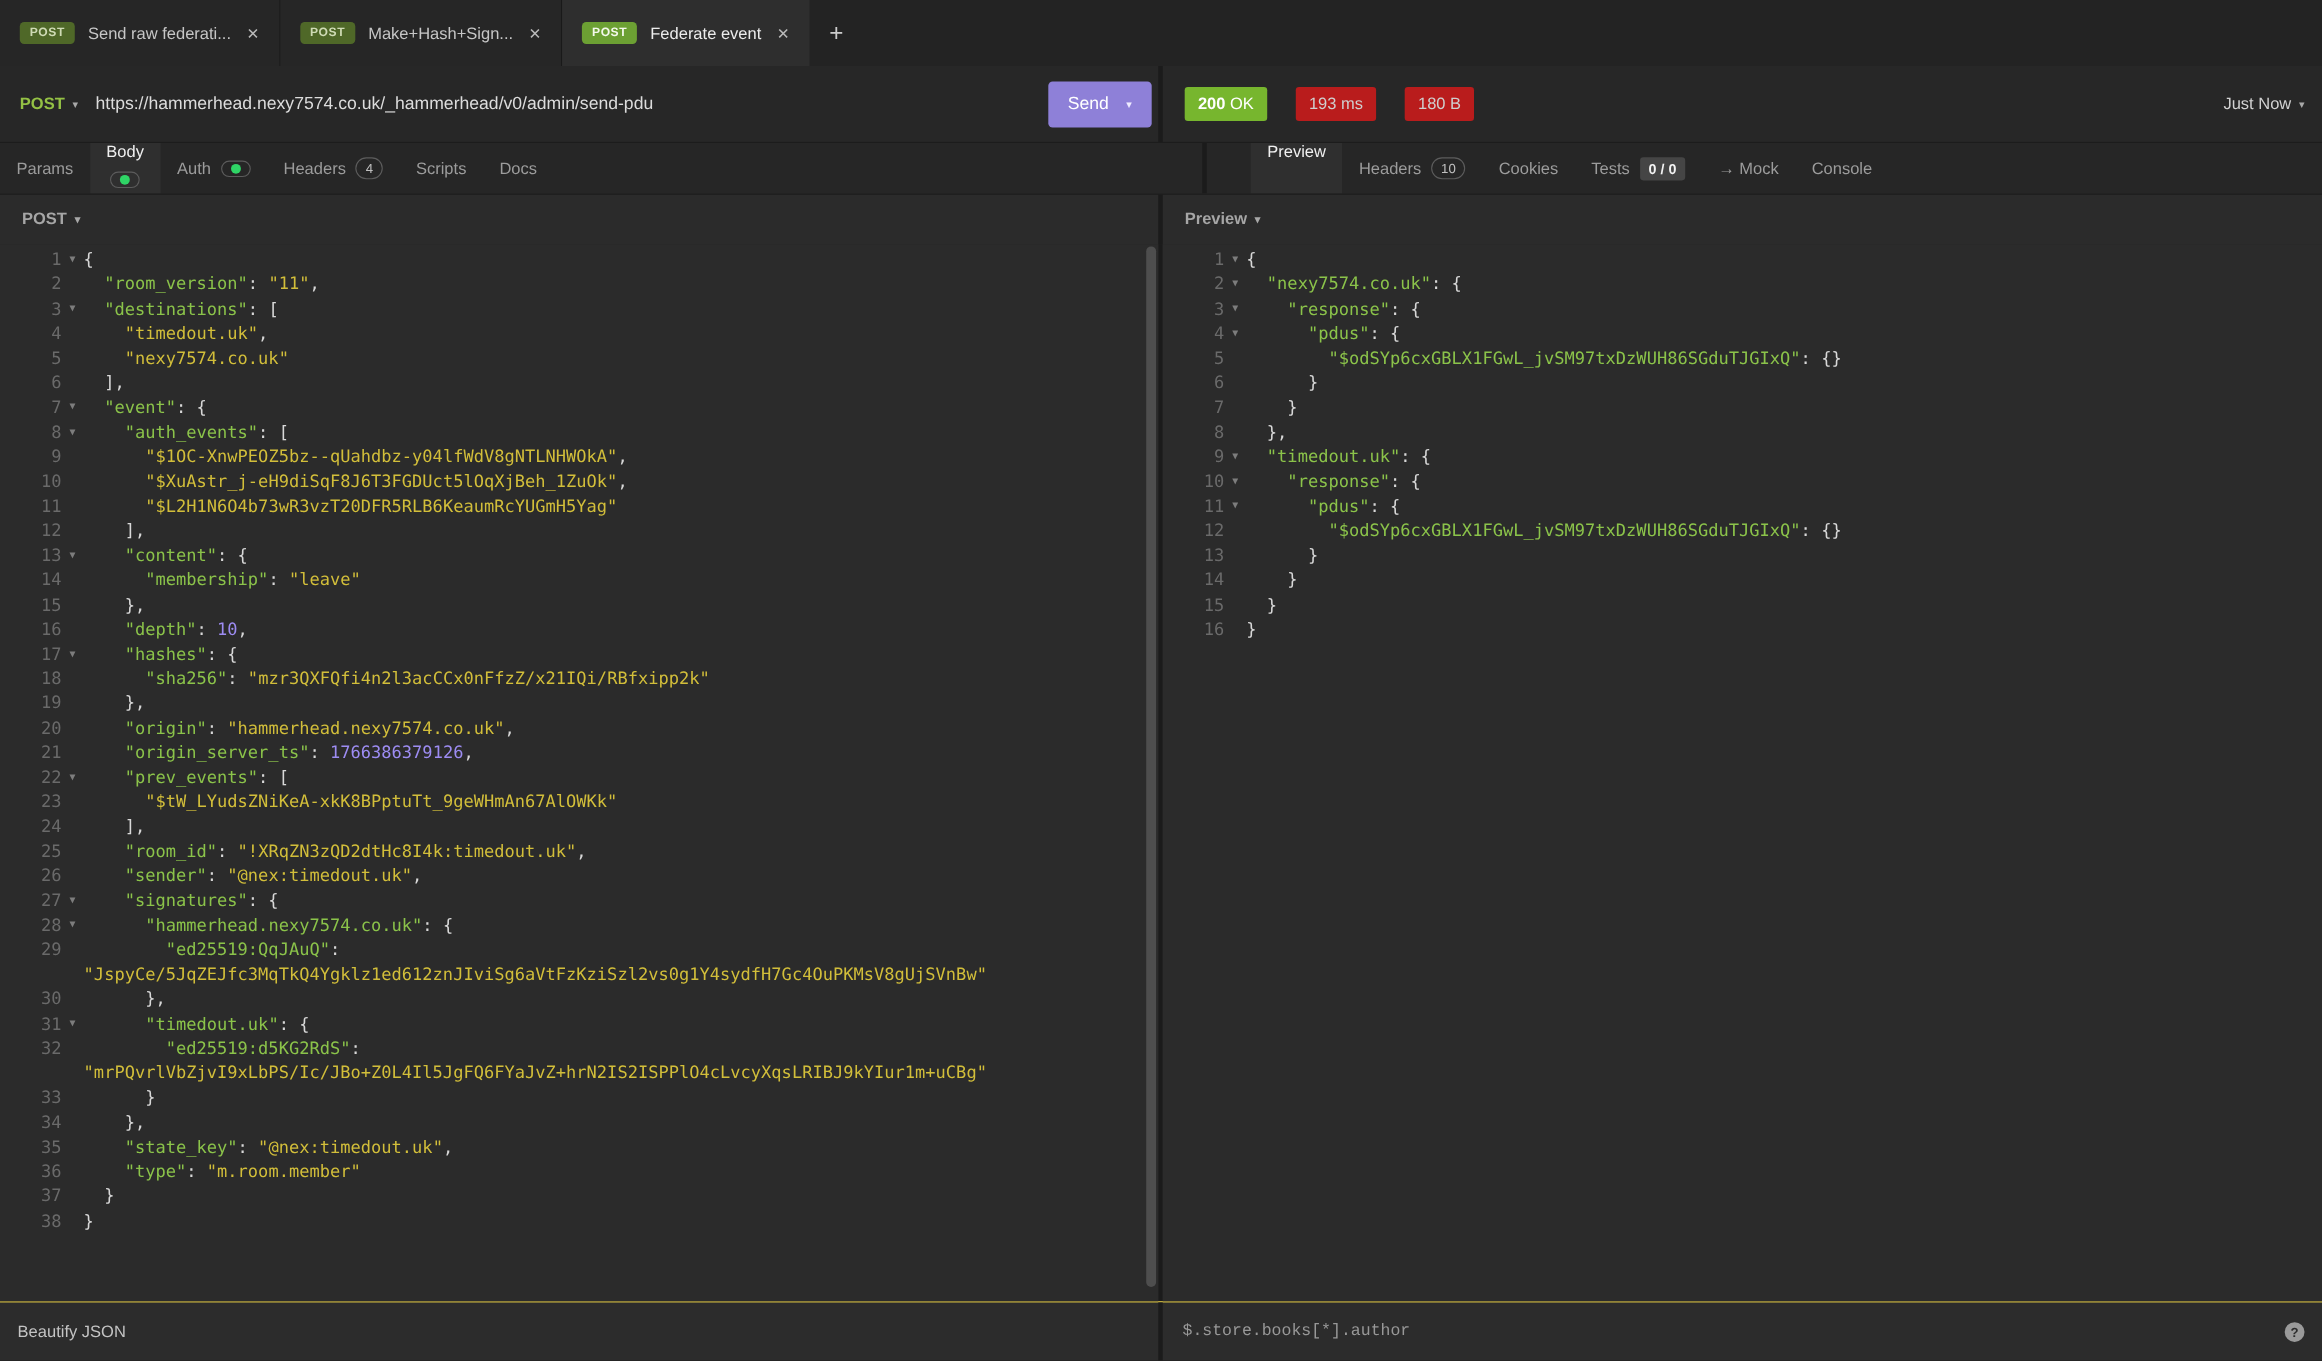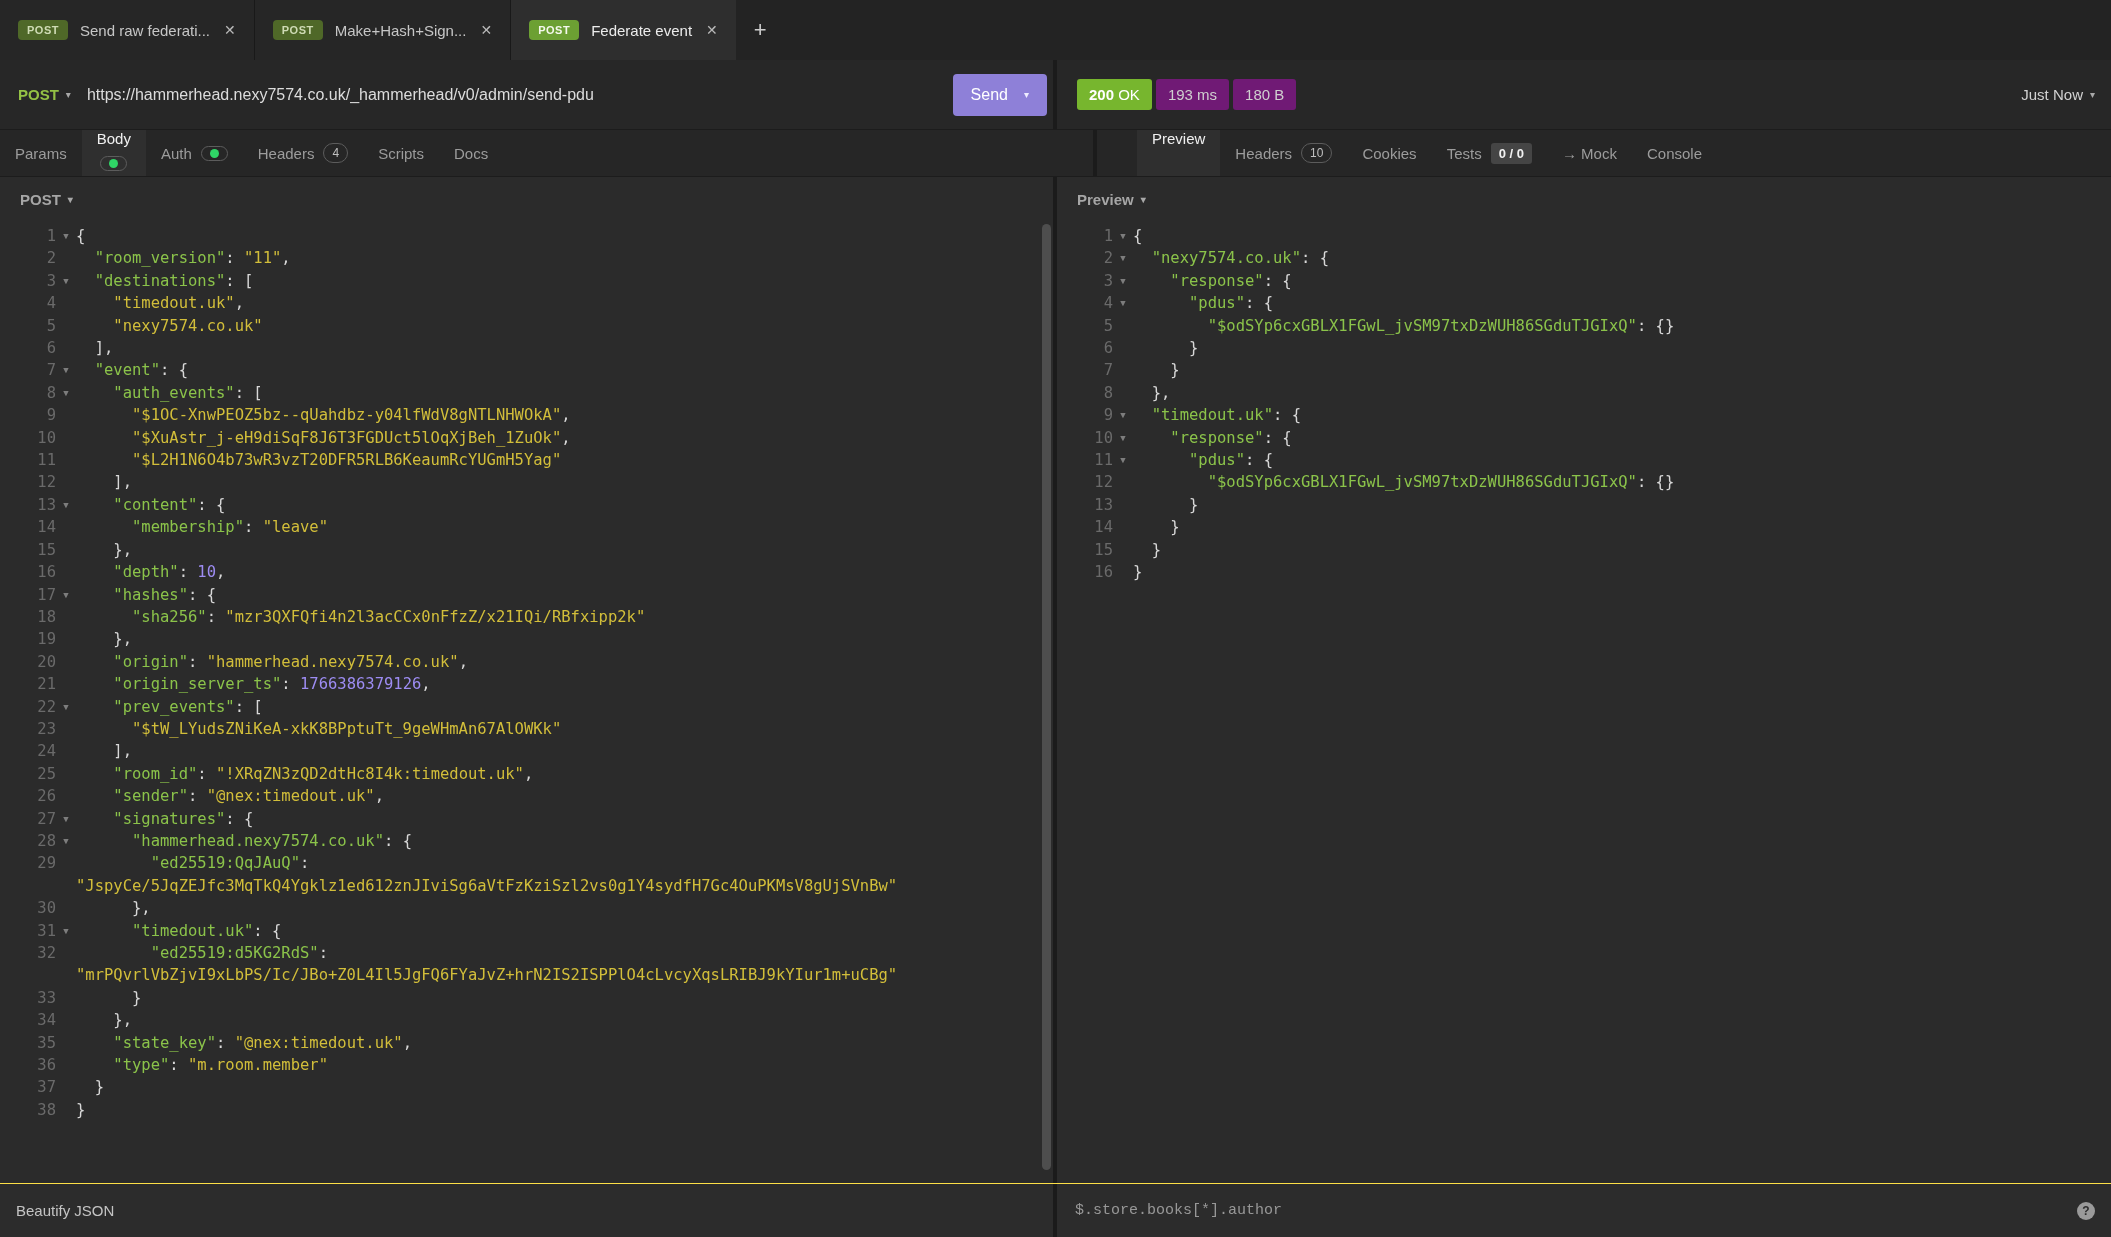--- a/index.html
+++ b/index.html
@@ -25,24 +25,24 @@
   .band .right { flex:1; display:flex; align-items:center; }
 
   
   .urlrow { height:70px; background:#272727; border-bottom:1px solid #1c1c1c; }
   .urlrow .left { padding-left:18px; }
   .method-label { color:#94c145; font-size:15px; font-weight:700; }
   .caret { color:#a8a8a8; font-size:10px; margin-left:7px; }
   .url-text { color:#dcdcdc; font-size:16px; margin-left:16px; white-space:nowrap; overflow:hidden; flex:1; }
   .send-btn { background:#8e80d8; color:#ffffff; border:none; height:42px; display:flex; align-items:center; gap:16px; padding:0 18px; border-radius:4px; font-size:16px; margin-right:6px; cursor:pointer; font-family:"Liberation Sans",sans-serif; }
   .send-btn .caret { color:#efecff; margin-left:0; }
-  .urlrow .right { padding:0 16px 0 20px; gap:4px; }
+  .urlrow .right { padding:0 16px 0 20px; gap:26px; }
   .status-badge { background:#77b62e; color:#ffffff; font-size:15px; padding:7px 12px; border-radius:3px; white-space:nowrap; }
   .status-badge b { font-weight:700; }
-  .meta-badge { background:#701a75; color:#cfcfcf; font-size:15px; padding:7px 12px; border-radius:3px; white-space:nowrap; }
+  .meta-badge { background:#b91c1c; color:#cfcfcf; font-size:15px; padding:7px 12px; border-radius:3px; white-space:nowrap; }
   .spacer { flex:1; }
   .history { color:#d2d2d2; font-size:15px; display:flex; align-items:center; cursor:pointer; }
 
   
   .strip { height:46px; background:#262626;gap:40px; }
   .strip .left, .strip .right { height:100%; }
   .stab { display:flex; align-items:center; height:100%; padding:0 15px; color:#9c9c9c; font-size:15px; gap:9px; cursor:pointer; white-space:nowrap; }
   .stab.active { background:#2f2f2f; color:#f0f0f0;flex-direction:column; }
   .capsule { border:1px solid #5c5c5c; border-radius:10px; padding:2px 8px; display:inline-flex; align-items:center; justify-content:center; min-width:14px; }
   .dot { width:9px; height:9px; border-radius:50%; background:#2fd566; }

